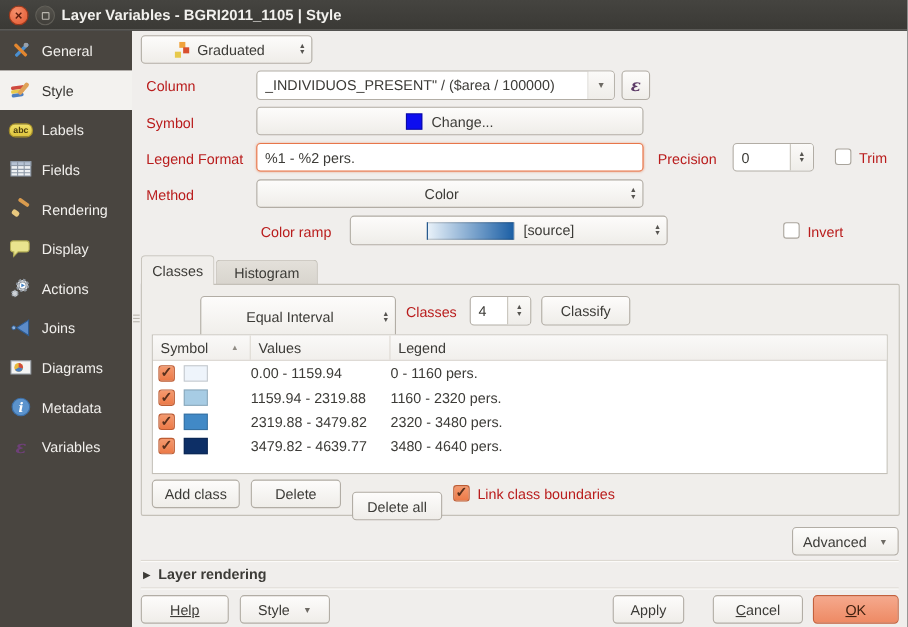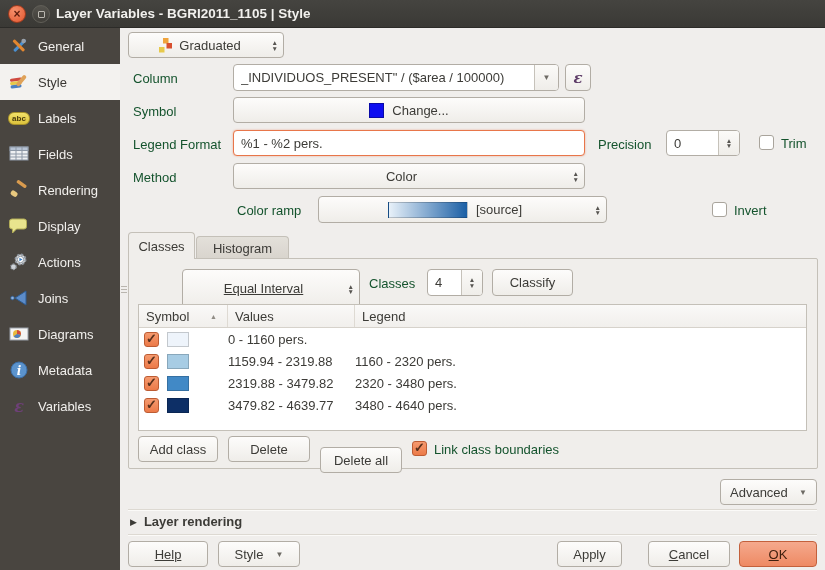--- a/index.html
+++ b/index.html
@@ -35,21 +35,21 @@
     color:#3c3b37; font-size:13px; white-space:nowrap;
   }
   .combo { justify-content:center; padding:0 22px 0 7px; }
   .spin { position:absolute; right:5px; top:50%; transform:translateY(-50%); display:flex; flex-direction:column; align-items:center; color:#565450; font-size:6.5px; line-height:5.5px; }
   .drop-section { position:absolute; right:0; top:0; bottom:0; width:24px; border-left:1px solid #c6c2ba; background:linear-gradient(#fbfaf8,#efede9); border-radius:0 3px 3px 0; display:flex; align-items:center; justify-content:center; color:#6d6a64; font-size:8px; }
   .field { position:absolute; background:#fff; border:1px solid #b2ada5; border-radius:4px; display:flex; align-items:center; padding:0 7px; }
   .field.focus { border:1px solid #e8764a; box-shadow:0 0 2px rgba(232,118,74,.6); }
   .spinbox { position:absolute; background:#fff; border:1px solid #b2ada5; border-radius:4px; display:flex; overflow:hidden; }
   .spinbox .val { flex:1; display:flex; align-items:center; padding-left:7px; }
   .spinbox .arrows { width:21px; border-left:1px solid #c6c2ba; background:linear-gradient(#fbfaf8,#efede9); display:flex; flex-direction:column; align-items:center; justify-content:center; font-size:6.5px; line-height:5.5px; color:#565450; }
-  .lbl { position:absolute; white-space:nowrap; color:#14532d; }
+  .lbl { position:absolute; white-space:nowrap; color:#b91c1c; }
   .checkbox { position:absolute; width:15px; height:15px; background:#fff; border:1px solid #a9a49c; border-radius:3px; }
   .checkbox.checked { background:linear-gradient(#f59a6f,#ec7a48); border:1px solid #bd5c33; }
   .checkbox.checked::after { content:"✓"; position:absolute; left:1px; top:-2px; color:#59301c; font-size:13px; font-weight:bold; }
   
   .tab { position:absolute; display:flex; align-items:center; justify-content:center; border:1px solid #c4c0b8; border-bottom:none; border-radius:4px 4px 0 0; }
   .tab.active { left:128px; top:232px; width:67px; height:27px; background:#f0eeeb; z-index:3; }
   .tab.inactive { left:196px; top:236px; width:93px; height:23px; background:linear-gradient(#e3e0da,#d8d4cd); }
   .tabpanel { position:absolute; left:128px; top:258px; width:690px; height:211px; border:1px solid #c4c0b8; background:#f0eeeb; border-radius:0 2px 2px 2px; z-index:1; }
   
   .ctable { position:absolute; left:138px; top:304px; width:669px; height:127px; background:#fff; border:1px solid #c4c0b8; z-index:4; }
@@ -250,21 +250,21 @@
 
   <div class="tab active">
     <span>Classes</span>
   </div>
   <div class="tab inactive">
     <span>Histogram</span>
   </div>
   <div class="tabpanel"></div>
 
   <span class="lbl" style="left:140px; top:260px; z-index:4;margin-top:44px;">Mode</span>
-  <div class="combo" style="left:182px; top:269px; width:178px; height:39px; z-index:4;text-decoration:underline;">
+  <div class="combo" style="left:182px; top:269px; width:178px; height:39px; z-index:4;">
     <span>Equal Interval</span>
     <span class="spin">▲<br>▼</span>
   </div>
   <span class="lbl" style="left:369px; top:276px; z-index:4;">Classes</span>
   <div class="spinbox" style="left:427px; top:269px; width:56px; height:27px; z-index:4;">
     <span class="val">4</span>
     <span class="arrows">▲<br>▼</span>
   </div>
   <div class="btn" style="left:492px; top:269px; width:81px; height:27px; z-index:4;">
     <span>Classify</span>
@@ -281,20 +281,21 @@
         </div>
       <div class="th">
           <span>Legend</span>
         </div>
     </div>
     <div class="trow">
       <div class="tcell-sym">
           <span class="rowcheck"></span>
           <span class="swatch" style="background: rgb(238, 244, 251);"></span>
         </div>
+      <div>0.00 - 1159.94</div>
       <div>0 - 1160 pers.</div>
     </div>
     <div class="trow">
       <div class="tcell-sym">
           <span class="rowcheck"></span>
           <span class="swatch" style="background: rgb(167, 204, 228);"></span>
         </div>
       <div>1159.94 - 2319.88</div>
       <div>1160 - 2320 pers.</div>
     </div>

